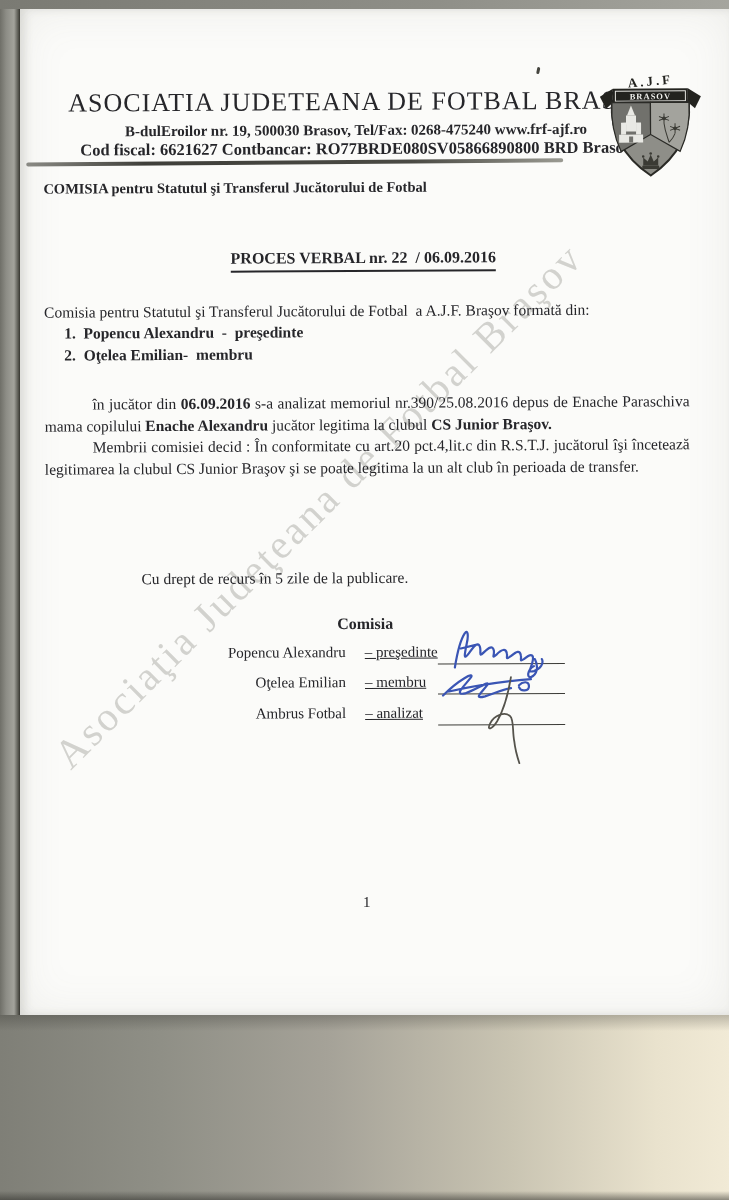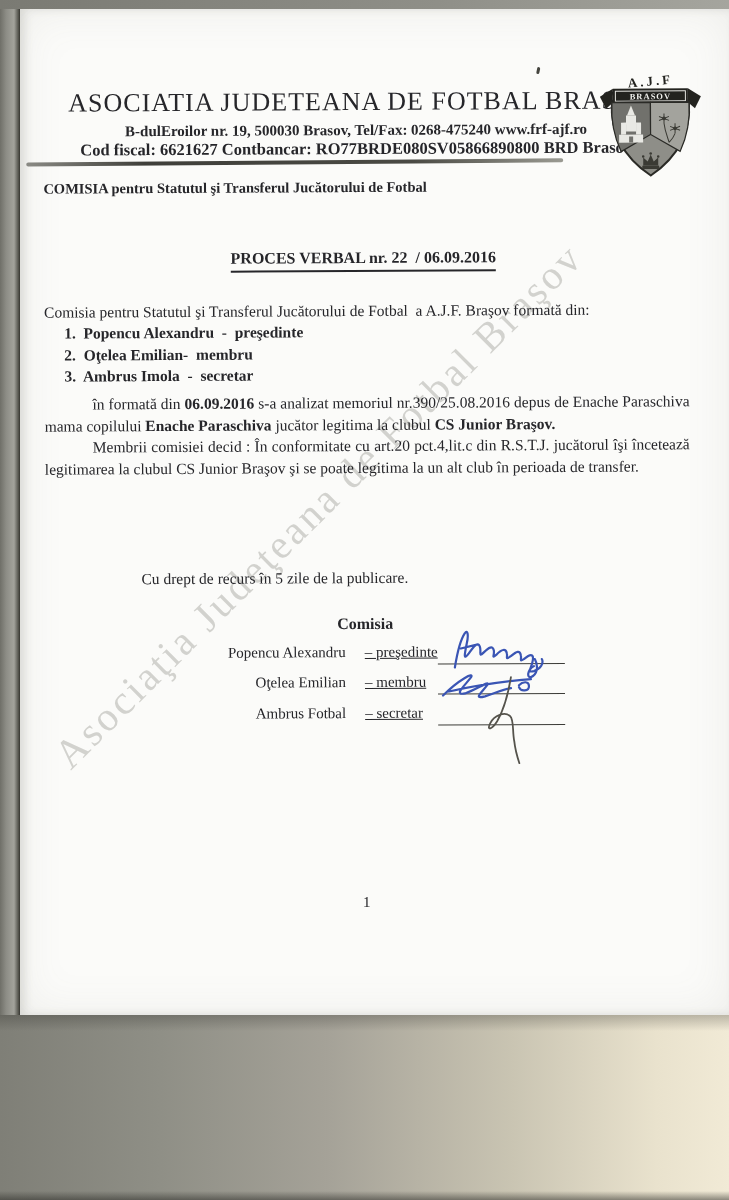--- a/index.html
+++ b/index.html
@@ -136,45 +136,44 @@
 
     <div class="doc-title-wrap">
       <span class="doc-title">PROCES VERBAL nr. 22  / 06.09.2016</span>
     </div>
 
     <div class="intro-par">Comisia pentru Statutul şi Transferul Jucătorului de Fotbal  a A.J.F. Braşov formată din:</div>
 
     <div class="member-list">
       <div class="member-item">1.  Popencu Alexandru  -  preşedinte</div>
       <div class="member-item">2.  Oţelea Emilian-  membru</div>
-      <div class="member-item">3.  Ambrus Imola  -  secretar</div>
     </div>
 
     <div class="decision-block">
-      <p><span>în formată din </span><span style="font-weight: bold;">06.09.2016</span><span> s-a analizat memoriul nr.390/25.08.2016 depus de Enache Paraschiva mama copilului </span><span style="font-weight: bold;">Enache Paraschiva</span><span> jucător legitima la clubul </span><span style="font-weight: bold;">CS Junior Braşov.</span></p>
+      <p><span>în jucător din </span><span style="font-weight: bold;">06.09.2016</span><span> s-a analizat memoriul nr.390/25.08.2016 depus de Enache Paraschiva mama copilului </span><span style="font-weight: bold;">Enache Alexandru</span><span> jucător legitima la clubul </span><span style="font-weight: bold;">CS Junior Braşov.</span></p>
       <p>Membrii comisiei decid : În conformitate cu art.20 pct.4,lit.c din R.S.T.J. jucătorul îşi încetează legitimarea la clubul CS Junior Braşov şi se poate legitima la un alt club în perioada de transfer.</p>
     </div>
 
     <div class="recourse-line">Cu drept de recurs în 5 zile de la publicare.</div>
 
     <div class="sig-heading">Comisia</div>
 
     <div class="sig-row" style="left:0;top:642px;width:729px;">
       <span class="sig-name">Popencu Alexandru</span>
       <span class="sig-role">– preşedinte</span>
       <span class="sig-line"></span>
     </div>
     <div class="sig-row" style="left:0;top:672px;width:729px;">
       <span class="sig-name">Oţelea Emilian</span>
       <span class="sig-role">– membru</span>
       <span class="sig-line"></span>
     </div>
     <div class="sig-row" style="left:0;top:703px;width:729px;">
       <span class="sig-name">Ambrus Fotbal</span>
-      <span class="sig-role">– secretar</span>
+      <span class="sig-role">– analizat</span>
       <span class="sig-line"></span>
     </div>
 
     <svg class="sig-svg" width="170" height="160" viewBox="0 0 170 160">
       <path stroke-width="2.2" d="M24 52 C 26 40 30 24 34 18 C 37 13 38 20 36 28 C 34 38 32 46 38 38
                C 43 31 47 26 49 31 C 51 36 47 43 53 37 C 58 32 62 30 63 35
                C 64 40 60 44 66 39 C 71 34 75 33 76 38 C 77 42 74 45 80 41
                C 86 36 89 35 90 40 C 91 44 88 47 93 44 C 99 39 103 38 102 45
                C 101 53 95 58 103 56 C 110 54 113 48 111 44
                M30 33 L 47 29

